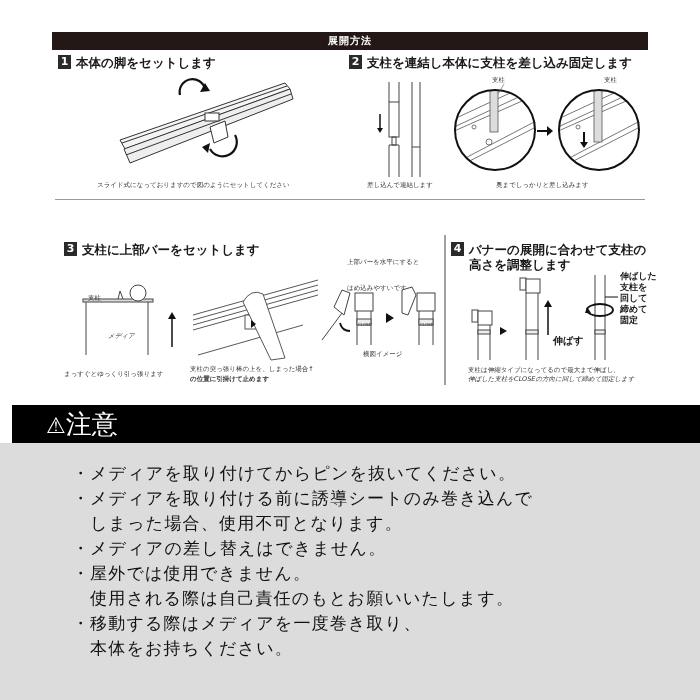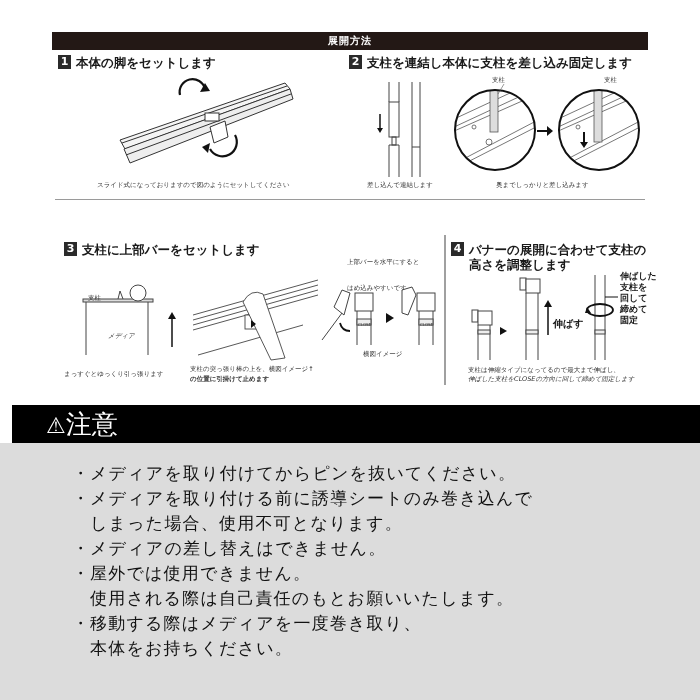--- a/index.html
+++ b/index.html
@@ -154,21 +154,21 @@
       <line x1="0" y1="35" x2="125" y2="0"></line>
         <line x1="0" y1="40" x2="125" y2="5"></line>
       <line x1="0" y1="45" x2="125" y2="10"></line>
         <line x1="0" y1="50" x2="125" y2="15"></line>
       <line x1="5" y1="75" x2="110" y2="45"></line>
       <rect x="52" y="35" width="14" height="14" fill="#fff"></rect>
       <path d="M50,22 Q58,8 70,14 L92,78 L78,80 Z" fill="#fff"></path>
     </g>
     <polygon points="58,40 63,44 58,48" fill="#111"></polygon>
   </svg>
-  <div class="caption" style="left:190px; top:365px;">支柱の突っ張り棒の上を、横図イメージ↑</div>
+  <div class="caption" style="left:190px; top:365px;">支柱の突っ張り棒の上を、しまった場合↑</div>
   <div class="caption" style="left:190px; top:375px;font-weight:bold;">の位置に引掛けて止めます</div>
 
   <div class="caption" style="left:347px; top:258px;">上部バーを水平にすると</div>
   <div class="caption" style="left:347px; top:284px;font-family:Liberation Mono, monospace;">はめ込みやすいです</div>
 
   <svg style="left:322px; top:285px;" width="120" height="60" viewBox="0 0 120 60">
     <g fill="none" stroke="#444" stroke-width="1">
       <path d="M12,22 L20,5 L28,8 L22,30 Z" fill="#fff"></path>
       <rect x="33" y="8" width="18" height="18" fill="#fff"></rect>
       <line x1="35" y1="26" x2="35" y2="60"></line>
@@ -208,21 +208,21 @@
       <rect x="50" y="3" width="6" height="12" fill="#fff"></rect>
         <rect x="56" y="4" width="14" height="14" fill="#fff"></rect>
       <line x1="56" y1="18" x2="56" y2="85"></line>
         <line x1="68" y1="18" x2="68" y2="85"></line>
       <rect x="56" y="55" width="12" height="4" fill="#eee"></rect>
     </g>
     <polygon points="30,52 37,56 30,60" fill="#111"></polygon>
     <line x1="78" y1="28" x2="78" y2="60" stroke="#111" stroke-width="1.5"></line>
     <polygon points="74,32 82,32 78,25" fill="#111"></polygon>
   </svg>
-  <div class="step-title" style="left:553px; top:316px; font-size:10px;">伸ばす</div>
+  <div class="step-title" style="left:553px; top:333px; font-size:10px;">伸ばす</div>
 
   <svg style="left:585px; top:275px;" width="30" height="85" viewBox="0 0 30 85">
     <g fill="none" stroke="#444" stroke-width="1">
       <line x1="10" y1="0" x2="10" y2="85"></line>
         <line x1="20" y1="0" x2="20" y2="85"></line>
       <rect x="10" y="55" width="10" height="4" fill="#eee"></rect>
     </g>
     <ellipse cx="15" cy="35" rx="13" ry="6" fill="none" stroke="#111" stroke-width="1.8"></ellipse>
     <polygon points="2,32 6,38 0,38" fill="#111"></polygon>
     <line x1="20" y1="22" x2="33" y2="22" stroke="#111" stroke-width="1"></line>

